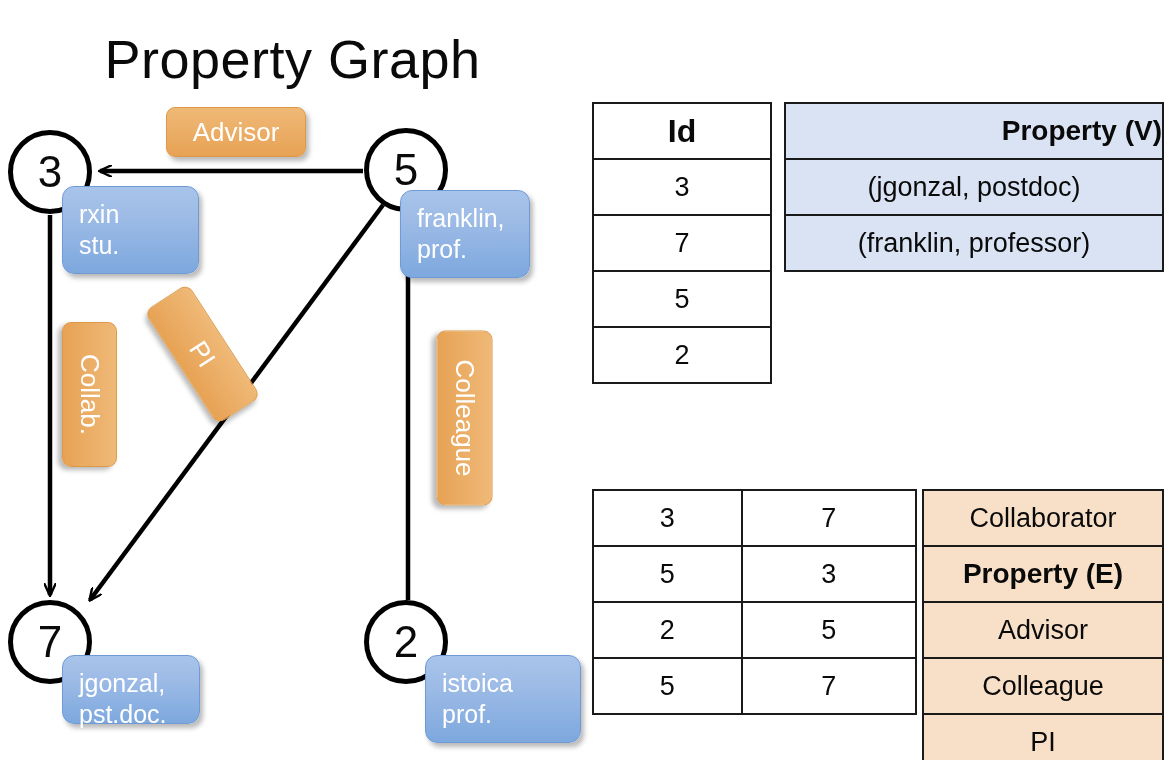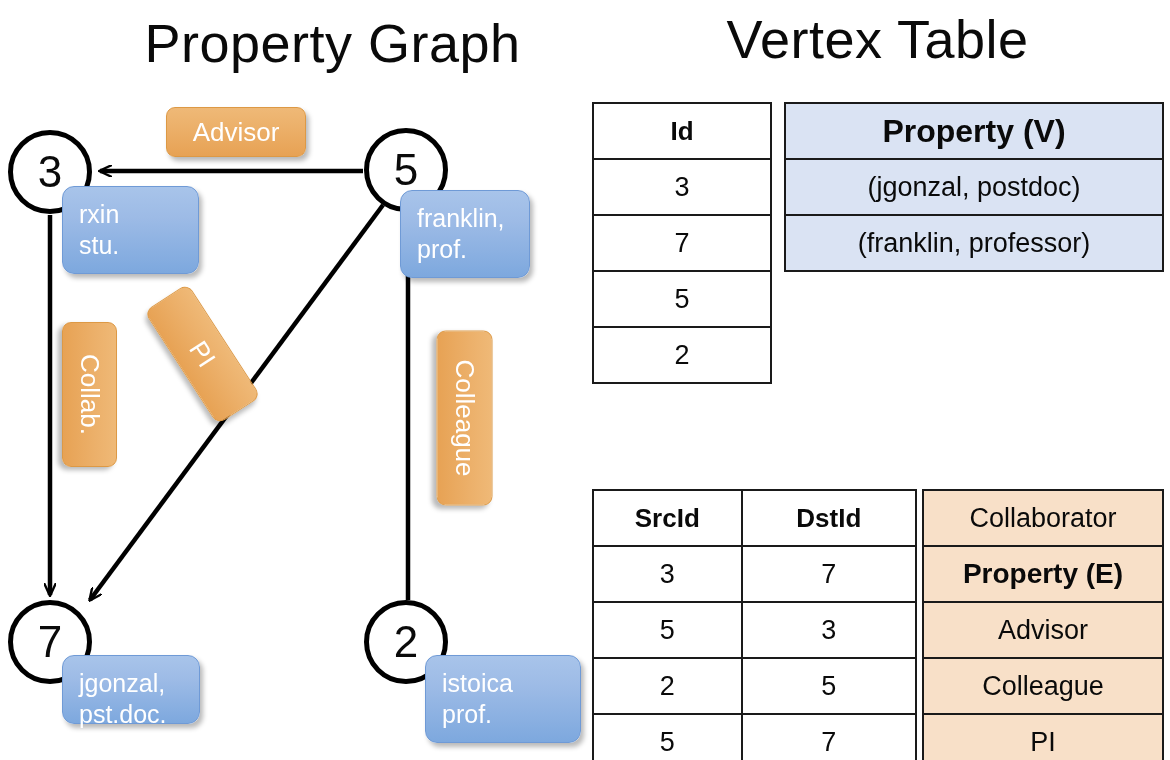--- a/index.html
+++ b/index.html
@@ -28,21 +28,21 @@
     position: absolute;
     font-family: "Liberation Sans", sans-serif;
     font-weight: 300;
     letter-spacing: 0.5px;
     color: #0a0a0a;
     white-space: nowrap;
     text-align: center;
     font-size: 54px;
     line-height: 1;
   }
-  #title-property-graph { left: 0;   top: 16px;  width: 585px; margin-left: 40px; }
+  #title-property-graph { left: 0;   top: 32px;  width: 585px; }
   #title-vertex-table   { left: 585px; top: 12px; width: 585px; }
   #title-edge-table     { left: 585px; top: 404px; width: 585px; }
 
   
   #graph-panel {
     position: absolute;
     left: 0; top: 0;
     width: 585px; height: 760px;
   }
   #graph-edges {
@@ -155,31 +155,31 @@
   .tbl th {
     font-weight: 700;
   }
 
   
   #vertex-id-table {
     left: 592px; top: 102px; width: 180px;
     font-size: 27px;
   }
   #vertex-id-table th, #vertex-id-table td { height: 54px; background: #ffffff; }
-  #vertex-id-table th { font-size: 26px; }
+  #vertex-id-table th { font-size: 32px; }
 
   #vertex-prop-table {
     left: 784px; top: 102px; width: 380px;
     font-size: 27px;
   }
   #vertex-prop-table th, #vertex-prop-table td {
     height: 54px;
     background: #dae3f3;
   }
-  #vertex-prop-table th { font-size: 32px; }
+  #vertex-prop-table th { font-size: 28px; text-align: right; }
 
   
   #edge-ids-table {
     left: 592px; top: 489px; width: 325px;
     font-size: 27px;
   }
   #edge-ids-table th, #edge-ids-table td { height: 54px; background: #ffffff; }
   #edge-ids-table th { font-size: 26px; }
 
   #edge-prop-table {
@@ -192,21 +192,20 @@
   }
   #edge-prop-table th { font-size: 28px; }
 </style>
 </head>
 <body>
 
 <div id="stage">
 
   <div class="section-title" id="title-property-graph">Property Graph</div>
 
-  <div class="section-title" id="title-vertex-table">Vertex Table</div>
 
 
   <div id="graph-panel">
 
     <svg id="graph-edges" viewBox="0 0 585 760">
       <defs>
         <marker id="arrowhead" markerWidth="14" markerHeight="12" refX="12" refY="6" orient="auto" markerUnits="userSpaceOnUse">
           <path d="M0,0 L13,6 L0,12" fill="none" stroke="#000" stroke-width="2.4" stroke-linecap="round" stroke-linejoin="round"></path>
         </marker>
       </defs>
@@ -282,24 +281,20 @@
     </tbody>
   </table>
 
   <table class="tbl" id="edge-ids-table">
     <colgroup>
         <col style="width:46%">
         <col style="width:54%">
       </colgroup>
     <tbody>
       <tr>
-        <th>SrcId</th>
-        <th>DstId</th>
-      </tr>
-      <tr>
         <td>3</td>
         <td>7</td>
       </tr>
       <tr>
         <td>5</td>
         <td>3</td>
       </tr>
       <tr>
         <td>2</td>
         <td>5</td>

